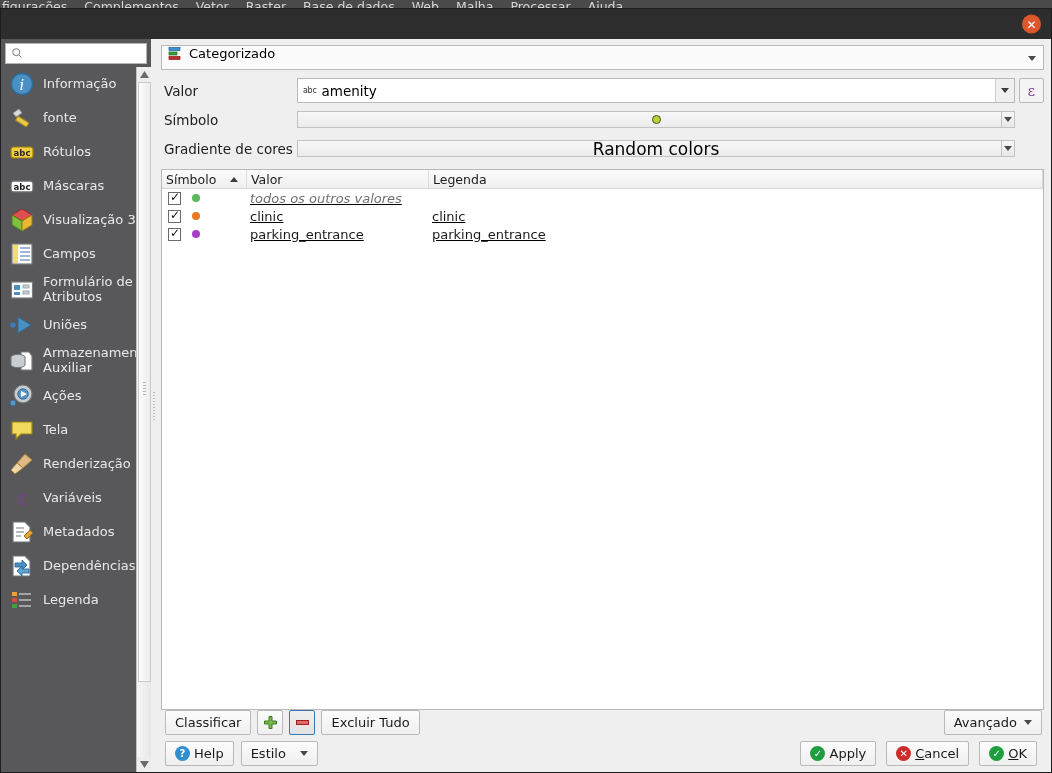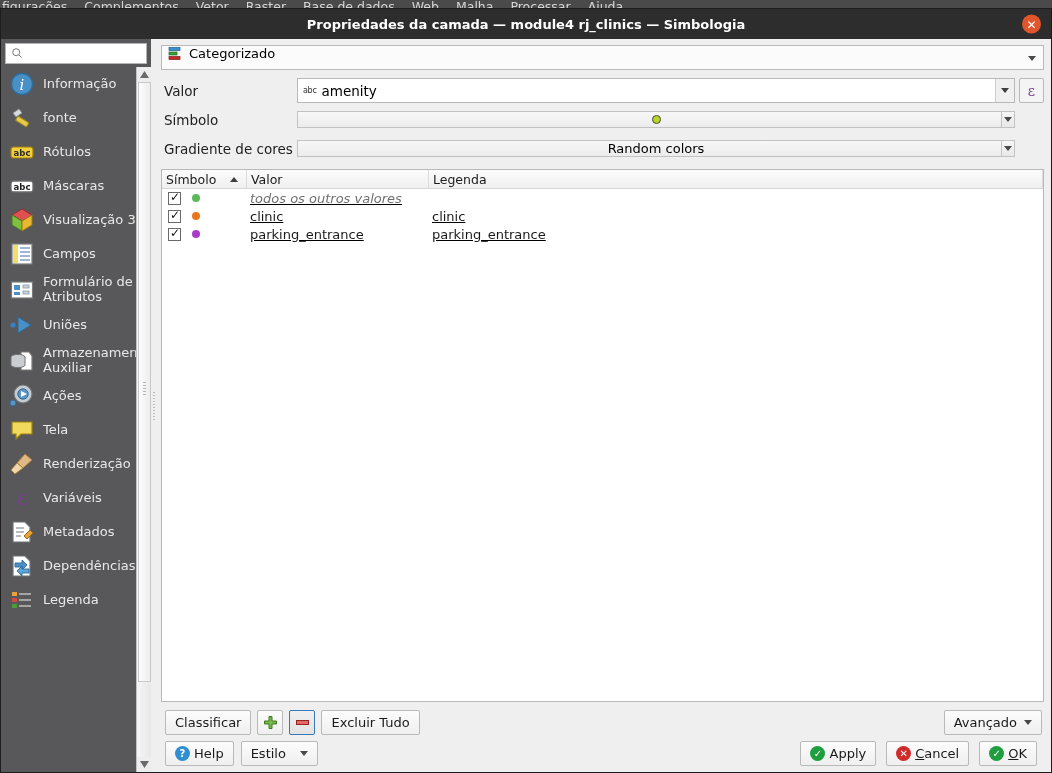--- a/index.html
+++ b/index.html
@@ -147,21 +147,21 @@
     width: 25px; height: 25px; margin-left: 4px; flex: 0 0 25px;
     border: 1px solid #b9b9b9; background: #f4f4f4; border-radius: 2px;
     display: flex; align-items: center; justify-content: center;
     color: #7b3f8f; font-family: "DejaVu Serif", serif; font-size: 14px; cursor: pointer;
   }
 
   .flat-combo {
     flex: 1; height: 17px; border: 1px solid #c2c2c2;
     background: linear-gradient(to bottom,#f7f7f7,#ececec);
     display: flex; align-items: center; justify-content: center;
-    position: relative; font-size: 13px; cursor: pointer; min-width: 0;
+    position: relative; font-size: 17px; cursor: pointer; min-width: 0;
   }
   .flat-combo .side-drop {
     position: absolute; right: -1px; top: -1px; bottom: -1px; width: 14px;
     border: 1px solid #c2c2c2; background: linear-gradient(to bottom,#f7f7f7,#e8e8e8);
     display: flex; align-items: center; justify-content: center;
   }
 
   .sym-dot {
     width: 9px; height: 9px; border-radius: 50%;
     border: 1px solid #4a4a2e; background: #b7d430;
@@ -197,21 +197,21 @@
     width: 13px; height: 13px; flex: 0 0 13px; border: 1px solid #6a6a6a;
     background: #fff; position: relative; cursor: pointer;
   }
   .cb::after {
     content: '✓'; position: absolute; left: 1px; top: -3px;
     font-size: 12px; color: #111; line-height: 14px;
   }
   .row-dot { width: 8px; height: 8px; border-radius: 50%; flex: 0 0 8px; }
 
   
-  #btnbar { display: flex; align-items: center; gap: 6px; padding: 8px 0 4px 4px; }
+  #btnbar { display: flex; align-items: center; gap: 6px; padding: 0 0 4px 4px; }
   .btn {
     border: 1px solid #b9b9b9; border-radius: 2px;
     background: linear-gradient(to bottom,#fcfcfc,#efefef);
     font-size: 13px; color: #1a1a1a; padding: 0 9px; height: 25px;
     display: flex; align-items: center; gap: 4px; cursor: pointer;
     font-family: "DejaVu Sans", "Liberation Sans", sans-serif;
   }
   .btn.icononly { padding: 0; width: 26px; justify-content: center; }
   .btn.pressed { border: 1px solid #3a78b5; background: linear-gradient(to bottom,#f0f0f0,#e2e2e2); }
   #advanced-btn { margin-left: auto; margin-right: 2px; }
@@ -251,21 +251,20 @@
   <span>Base de dados</span>
   <span>Web</span>
   <span>Malha</span>
   <span>Processar</span>
   <span>Ajuda</span>
 </div>
 
 <div id="dialog">
 
   <div id="titlebar">
-    <span>Propriedades da camada — module4 rj_clinics — Simbologia</span>
     <div id="close-btn">✕</div>
   </div>
 
   <div id="body-row">
 
     <div id="sidebar-wrap">
       <div id="search-row">
         <div id="search-box">
           <svg class="mag" viewBox="0 0 16 16">
             <circle cx="6.4" cy="6.4" r="4.3" fill="none" stroke="#767676" stroke-width="1.2"></circle>

